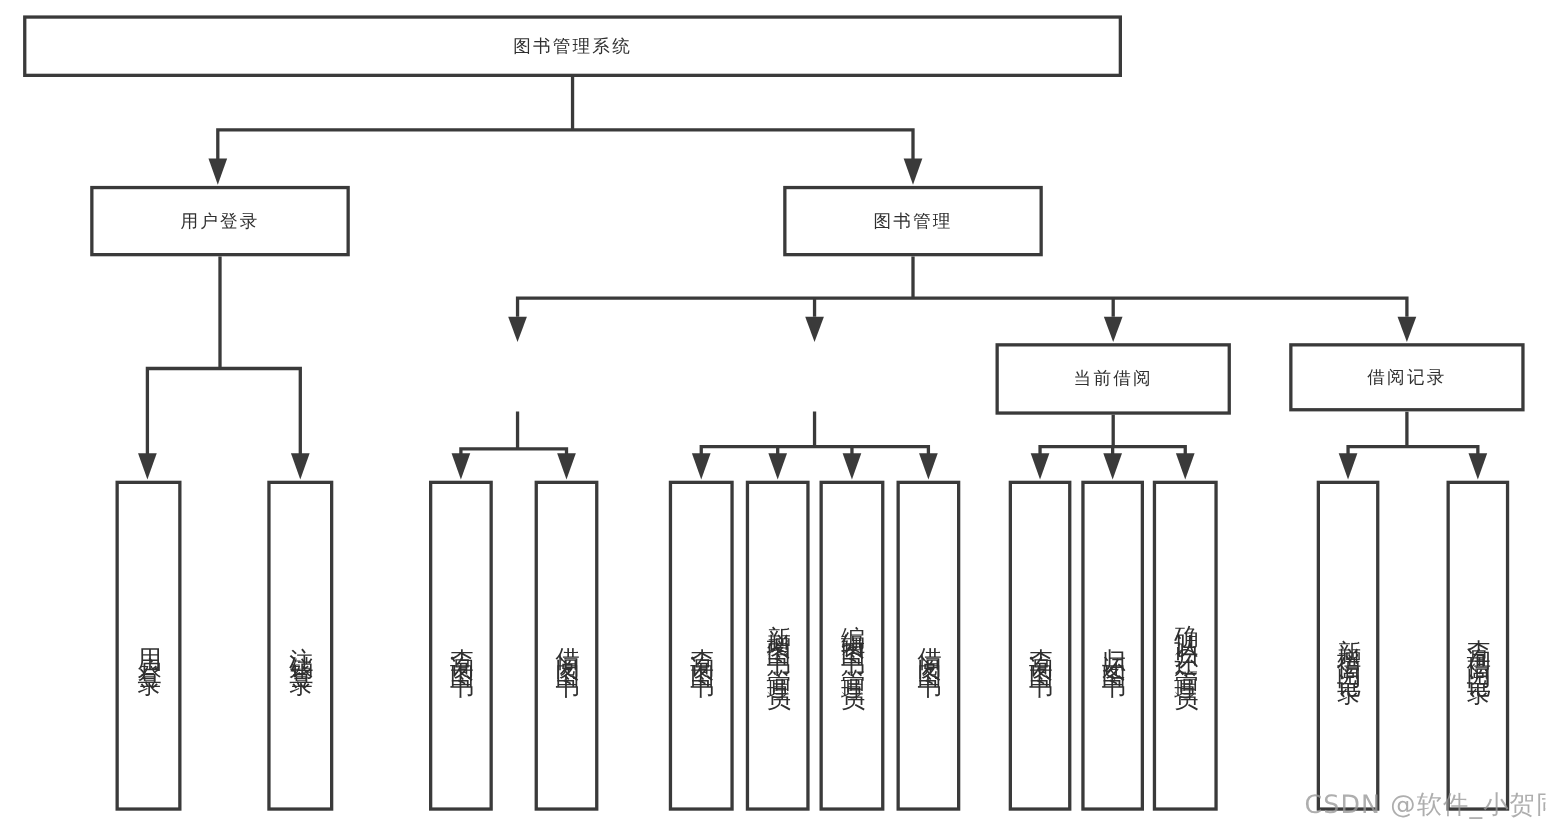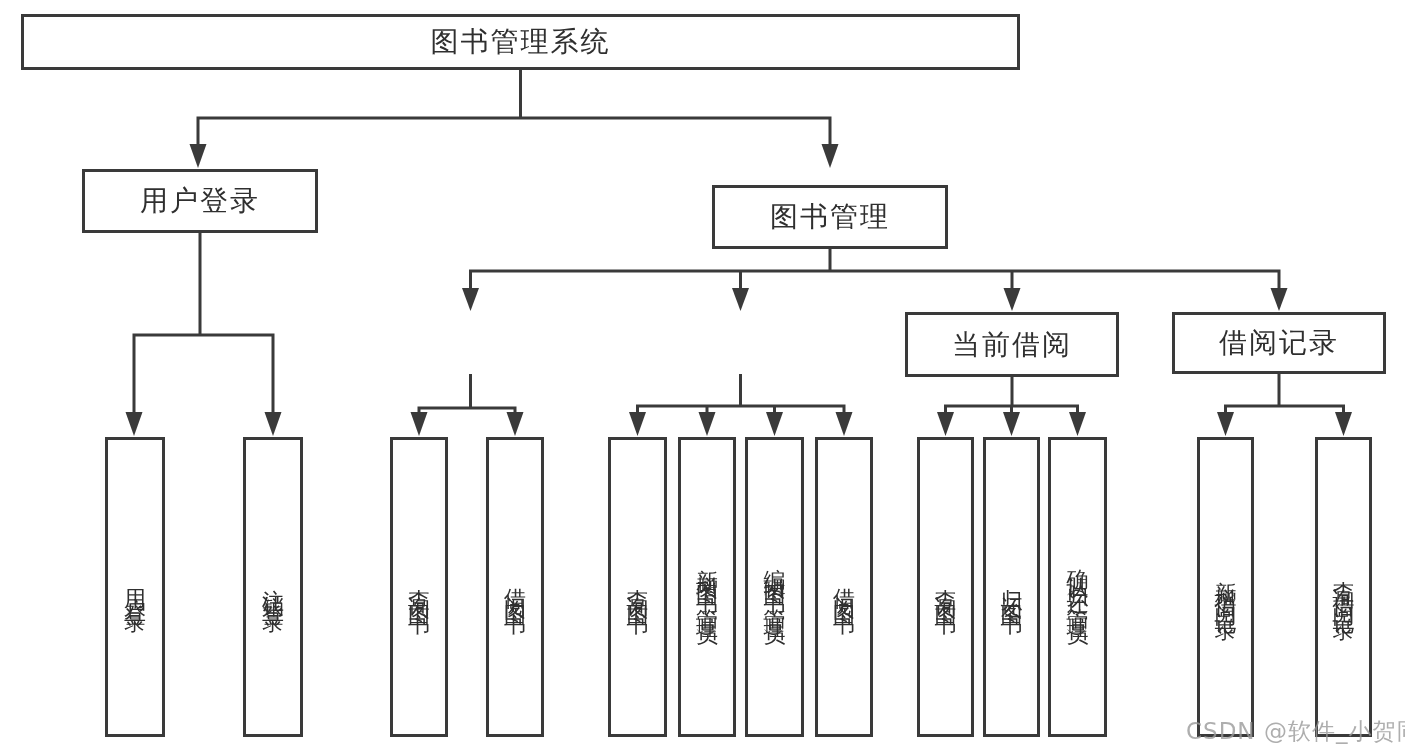--- a/index.html
+++ b/index.html
@@ -21,21 +21,21 @@
     position:absolute;
     box-sizing:border-box;
     border:3px solid var(--line,#3a3a3a);
     background:#ffffff;
     display:flex;
     align-items:center;
     justify-content:center;
     color:var(--text,#2f2f2f);
   }
   .box .lbl{
-    font-size:28px;
+    font-size:16px;
     letter-spacing:2px;
     white-space:nowrap;
   }
   .leaf .lbl{
     writing-mode:vertical-rl;
     text-orientation:mixed;
     letter-spacing:8px;
     font-size:22px;
     white-space:normal;
     line-height:1;
@@ -100,21 +100,21 @@
     </g>
   </svg>
 
   <div class="box" style="left:21px;top:14px;width:999px;height:56px;">
     <span class="lbl">图书管理系统</span>
   </div>
 
   <div class="box" style="left:82px;top:169px;width:236px;height:64px;">
     <span class="lbl">用户登录</span>
   </div>
-  <div class="box" style="left:712px;top:169px;width:236px;height:64px;margin-top:16px;">
+  <div class="box" style="left:712px;top:169px;width:236px;height:64px;">
     <span class="lbl">图书管理</span>
   </div>
 
   <div class="box" style="left:905px;top:312px;width:214px;height:65px;">
     <span class="lbl">当前借阅</span>
   </div>
   <div class="box" style="left:1172px;top:312px;width:214px;height:62px;">
     <span class="lbl">借阅记录</span>
   </div>
 

